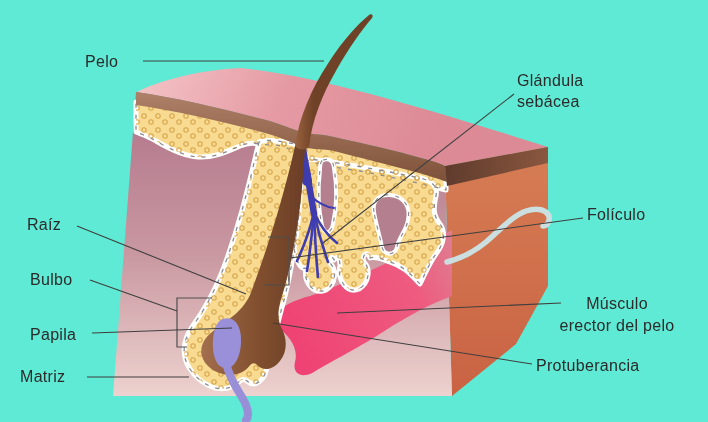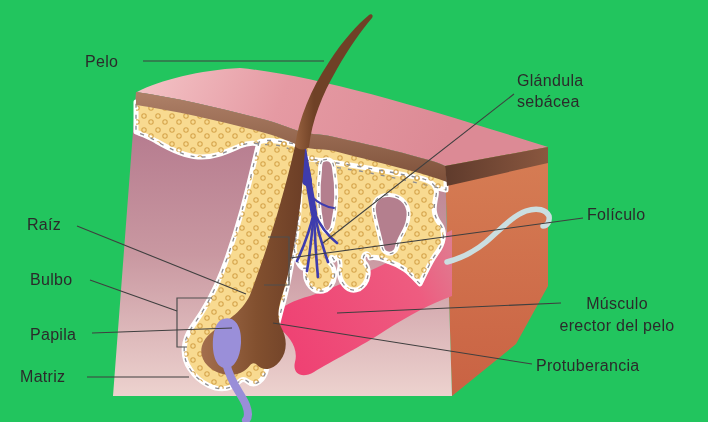--- a/index.html
+++ b/index.html
@@ -1,16 +1,16 @@
 <!DOCTYPE html>
 <html><head>
 <meta charset="utf-8">
 <style>
   html,body{margin:0;padding:0;background:#ffffff;}
-  .stage{position:relative;width:708px;height:422px;background:#22c55e;overflow:hidden;
+  .stage{position:relative;width:708px;height:422px;background:#5eead4;overflow:hidden;
          font-family:"Liberation Sans","DejaVu Sans",sans-serif;}
   svg{display:block;}
   text{font-family:"Liberation Sans","DejaVu Sans",sans-serif;font-size:16px;fill:#2b2b2b;letter-spacing:0.3px;}
 </style>
 </head>
 <body>
 
 <div class="stage">
 <svg width="708" height="422" viewBox="0 0 708 422">
   <defs>

